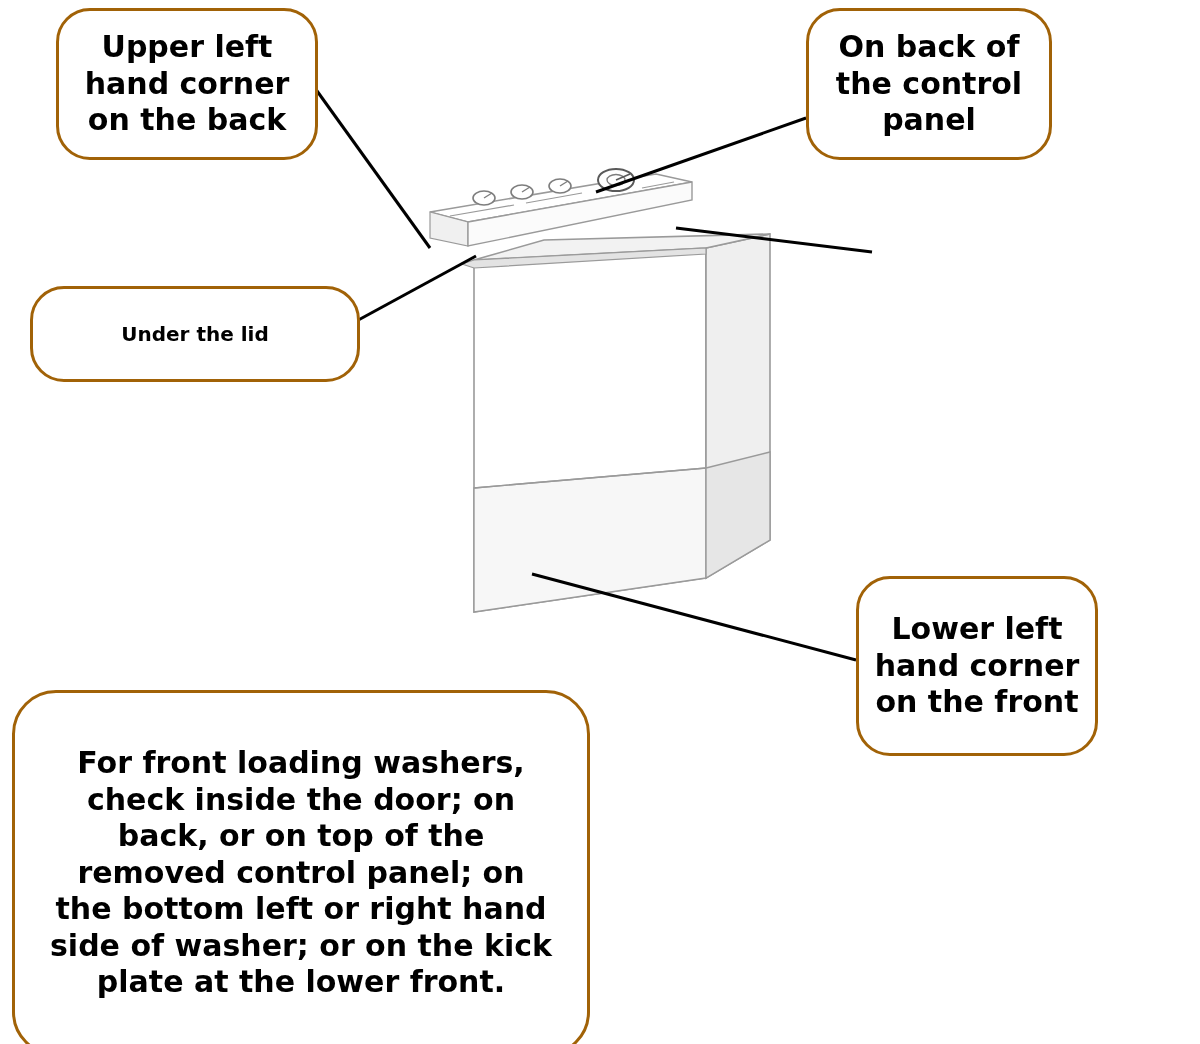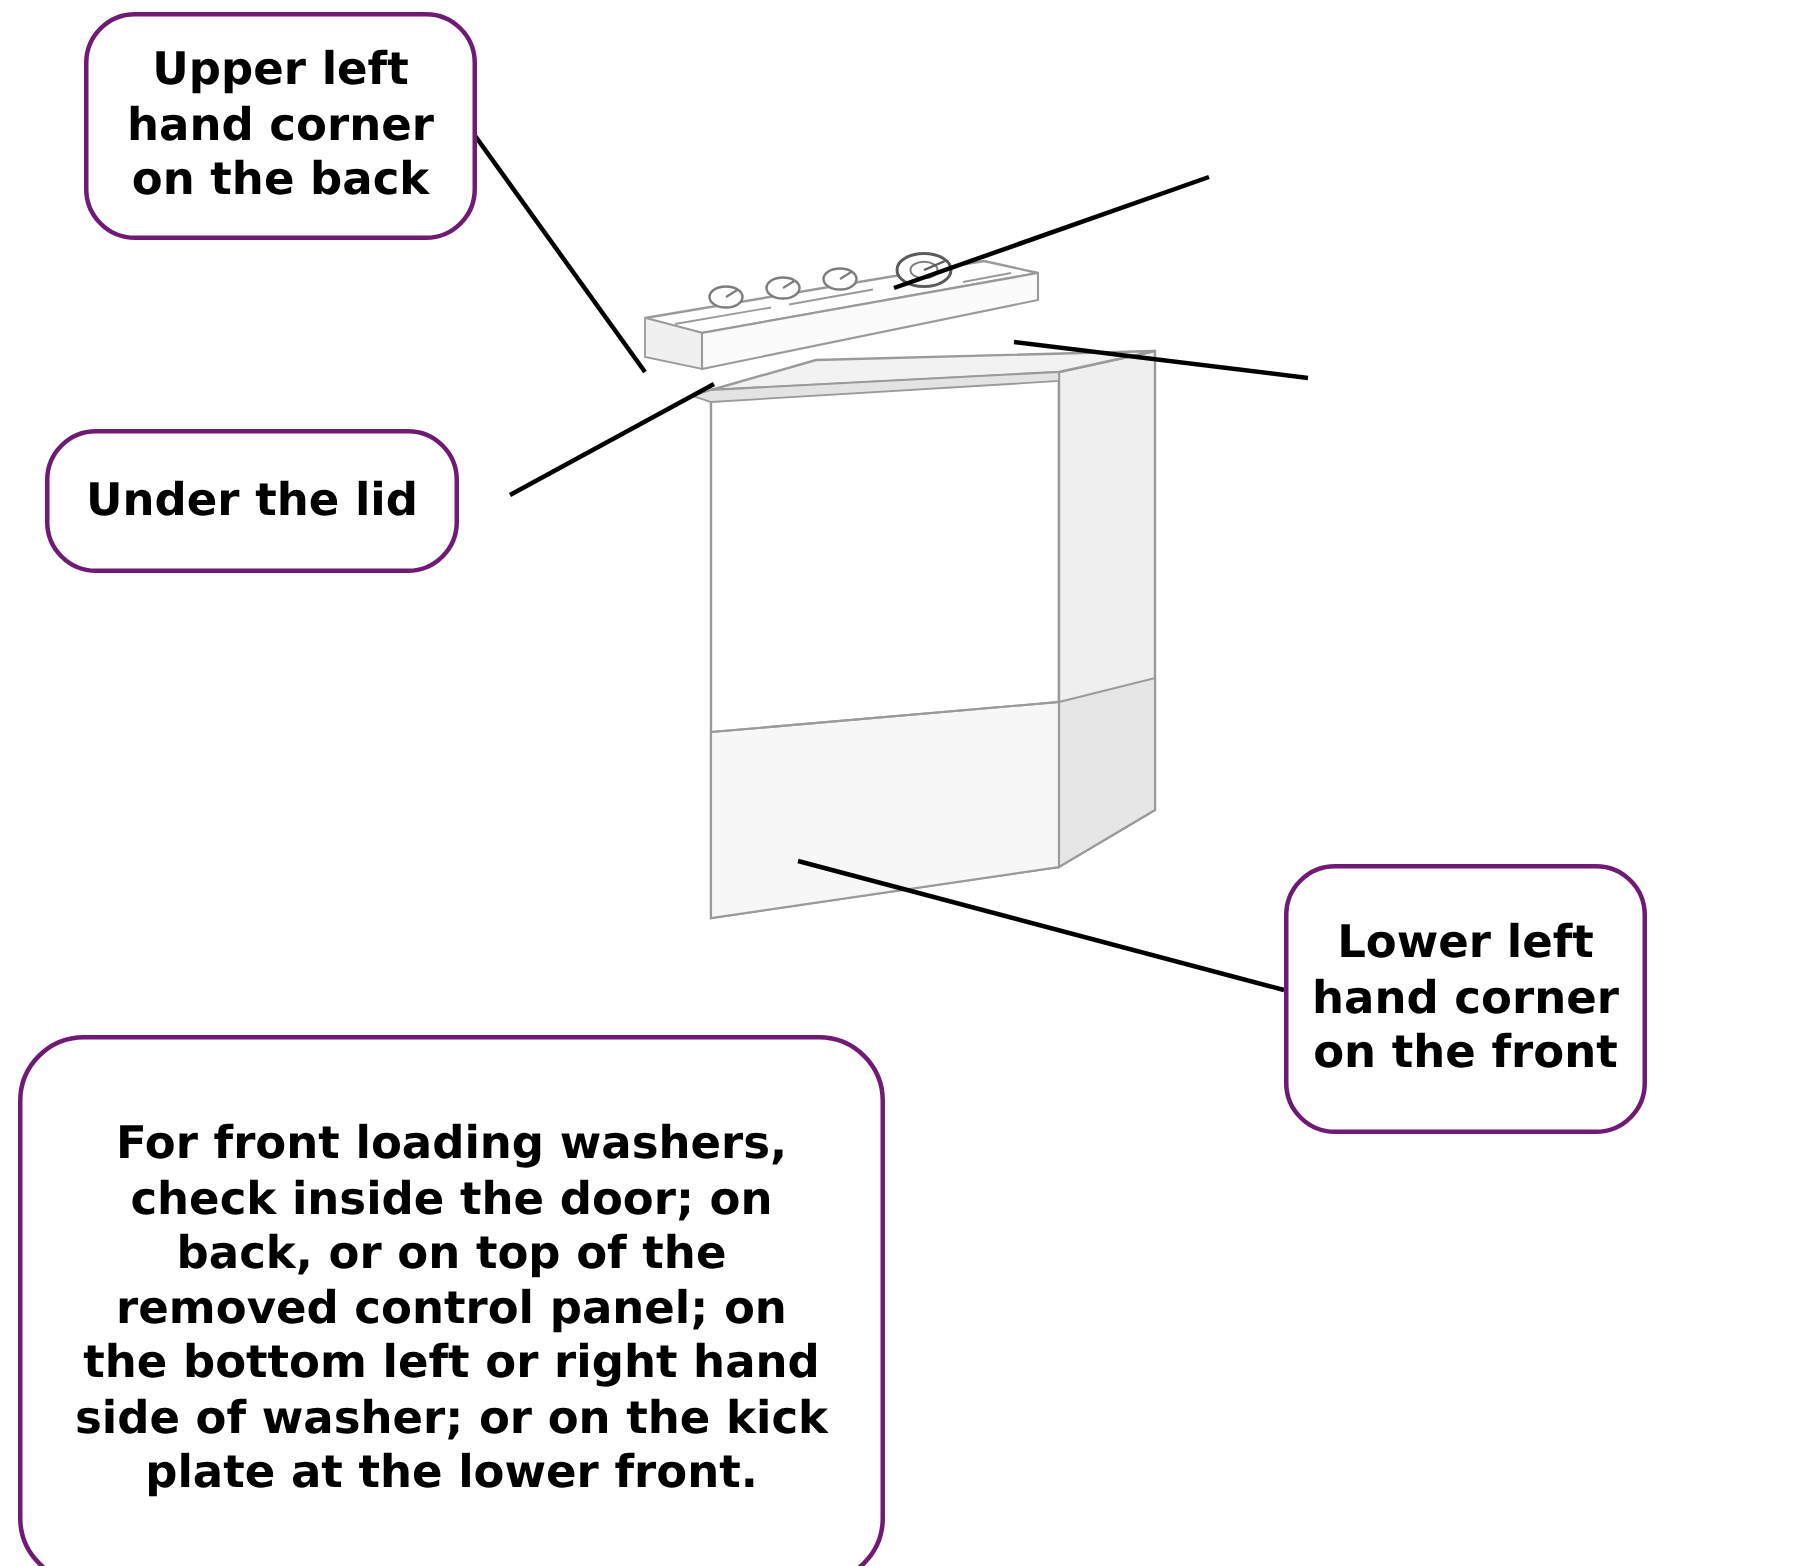--- a/index.html
+++ b/index.html
@@ -26,21 +26,21 @@
     position: absolute;
     left: 0; top: 0;
     width: 1200px;
     height: 1044px;
     pointer-events: none;
   }
 
   .callout {
     position: absolute;
     box-sizing: border-box;
-    border: 3px solid #701a75;
+    border: 3px solid #a16207;
     border-radius: 34px;
     background: #ffffff;
     color: #000000;
     font-family: "DejaVu Sans", sans-serif;
     font-weight: bold;
     text-align: center;
     display: flex;
     align-items: center;
     justify-content: center;
     line-height: 1.22;
@@ -50,22 +50,22 @@
   
   #callout-upper-left-back {
     left: 56px;  top: 8px;    width: 262px; height: 152px;
     font-size: 30px;
   }
   #callout-back-control-panel {
     left: 806px; top: 8px;    width: 246px; height: 152px;
     font-size: 30px;
   }
   #callout-under-lid {
-    left: 30px;  top: 286px;  width: 276px; height: 96px;
-    font-size: 30px;
+    left: 30px;  top: 286px;  width: 330px; height: 96px;
+    font-size: 20px;
   }
   #callout-right-back-corner {
     left: 872px; top: 206px;  width: 302px; height: 180px;
     font-size: 30px;
   }
   #callout-lower-left-front {
     left: 856px; top: 576px;  width: 242px; height: 180px;
     font-size: 30px;
   }
   #callout-front-loading {
@@ -147,20 +147,25 @@
       <line x1="856" y1="660" x2="532" y2="574"></line>
     </g>
   </svg>
 
   <div class="callout" id="callout-upper-left-back">
     <span class="callout-text">Upper left
 hand corner
 on the back</span>
   </div>
 
+  <div class="callout" id="callout-back-control-panel">
+    <span class="callout-text">On back of
+the control
+panel</span>
+  </div>
 
   <div class="callout" id="callout-under-lid">
     <span class="callout-text">Under the lid</span>
   </div>
 
 
   <div class="callout" id="callout-lower-left-front">
     <span class="callout-text">Lower left
 hand corner
 on the front</span>

